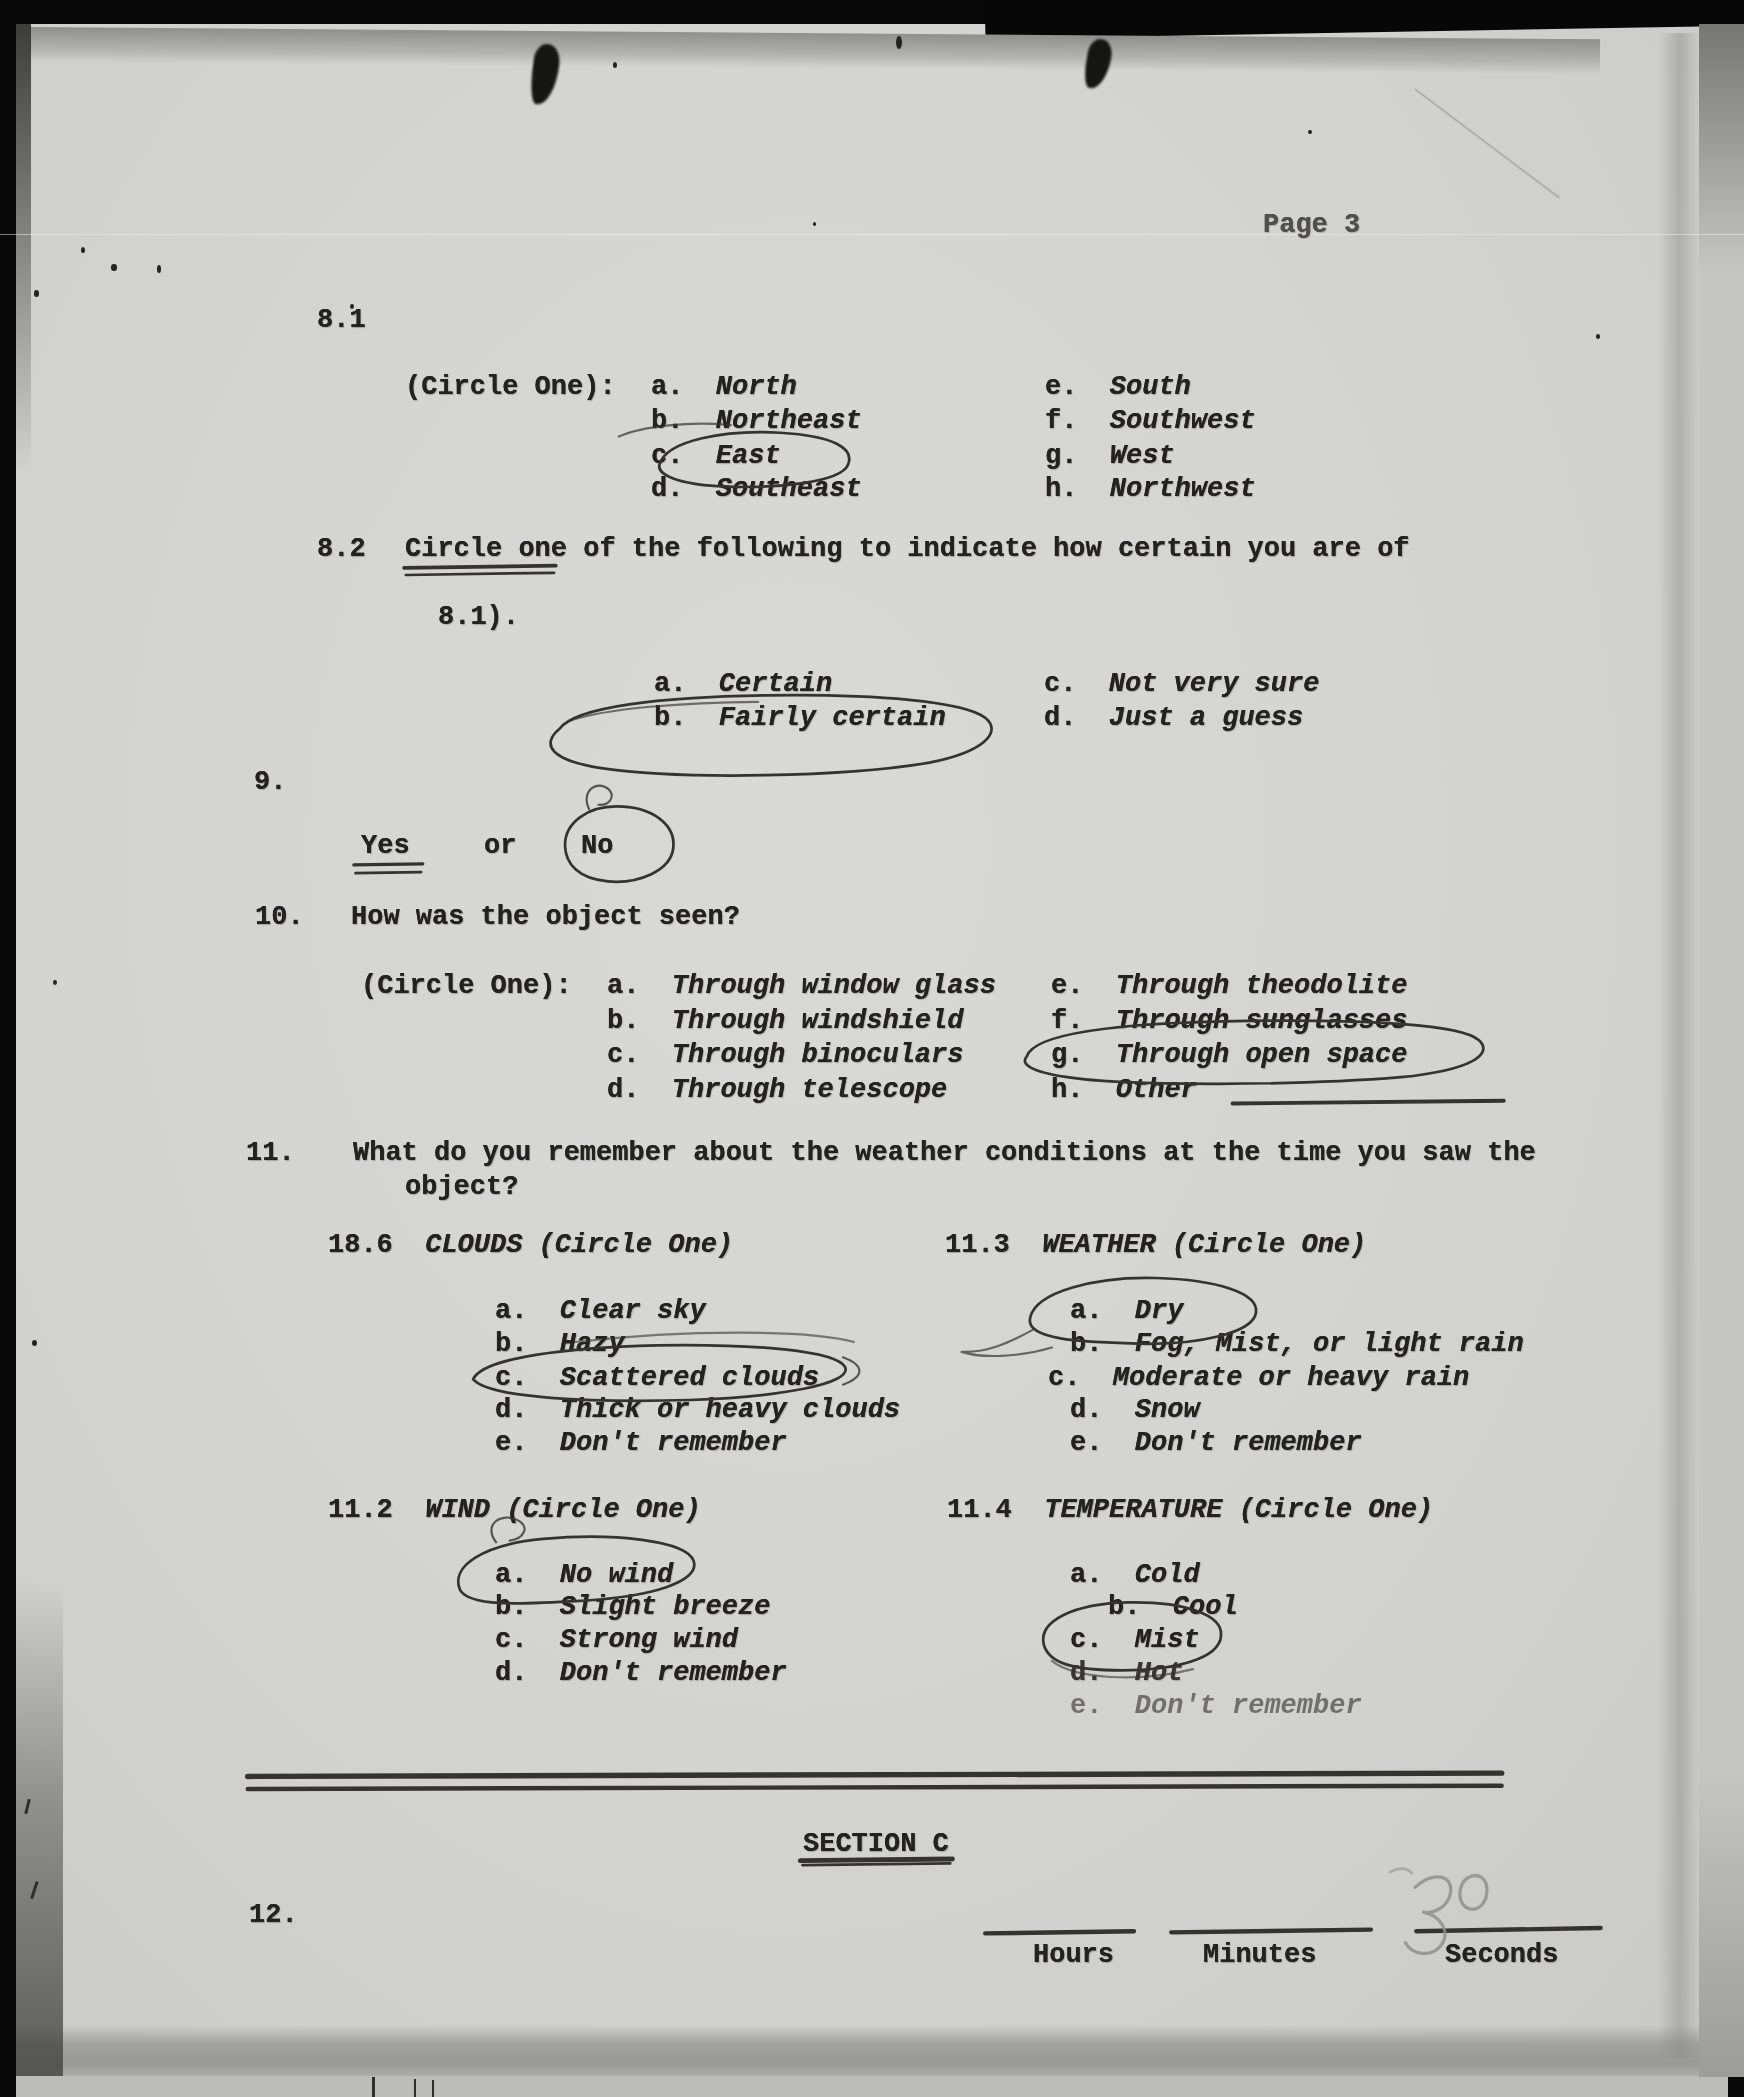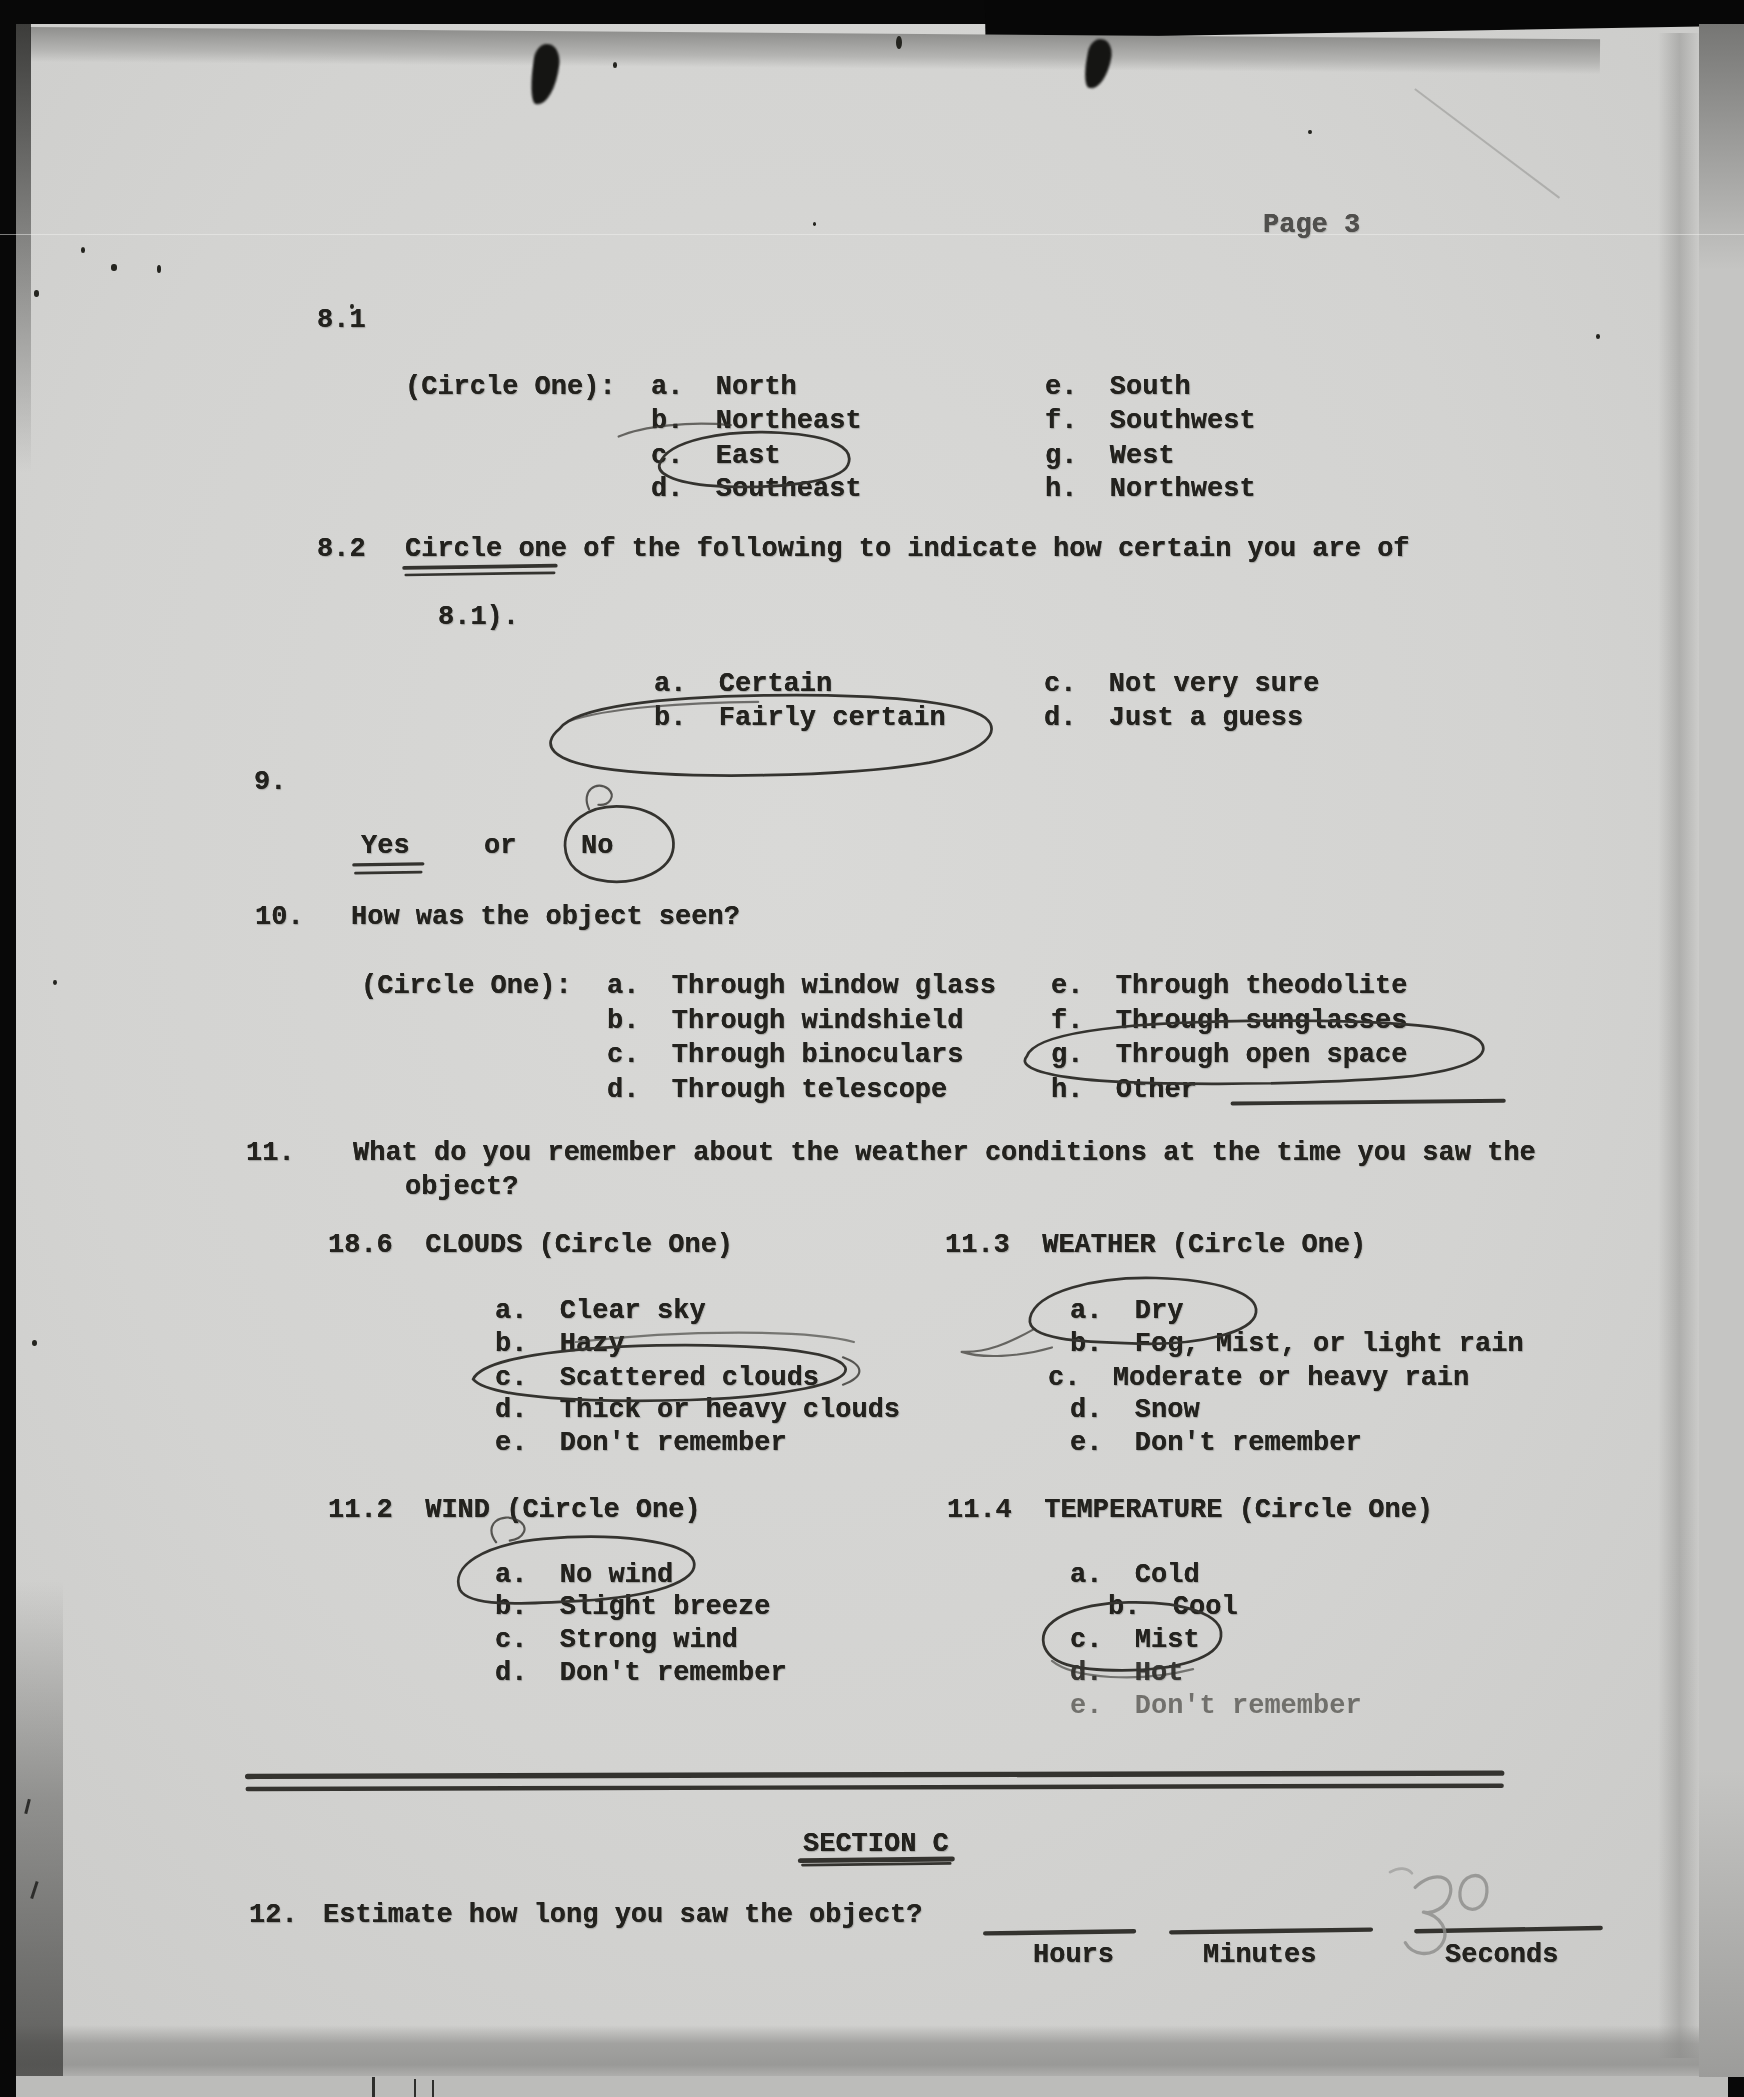--- a/index.html
+++ b/index.html
@@ -30,21 +30,21 @@
           transform:rotate(37deg);transform-origin:left center;}
   .hole{position:absolute;background:#151513;filter:blur(0.9px);}
   .hole1{left:532px;top:44px;width:26px;height:61px;border-radius:48% 52% 70% 30%/30% 34% 72% 60%;transform:rotate(7deg);}
   .hole2{left:1086px;top:39px;width:24px;height:50px;border-radius:50% 50% 68% 32%/32% 36% 70% 58%;transform:rotate(10deg);}
   .speck{position:absolute;background:#24241f;border-radius:50%;filter:blur(0.4px);}
   .tick{position:absolute;background:#2d2d2b;filter:blur(0.3px);}
   
   .t{position:absolute;white-space:pre;font:700 27px/31px "Liberation Mono",monospace;color:#23221e;
      letter-spacing:0;text-shadow:0 0 0.5px rgba(28,28,24,.85),0.8px 0.8px 1.1px rgba(28,28,24,.28);
      filter:blur(0.2px);}
-  .lbl{margin-left:2ch;}
+  .lbl{margin-left:2ch;font-style:italic;}
   .dim{color:#3a3936;opacity:.85;}
   .fade1{color:#4c4b46;opacity:.72;text-shadow:none;filter:blur(0.4px);}
   .fade2{opacity:.88;}
   svg.marks{position:absolute;left:0;top:0;}
   svg.marks path{fill:none;stroke:#34332f;stroke-linecap:round;stroke-linejoin:round;}
   svg.marks path.pencil{stroke:#8d8d8b;}
 </style>
 </head>
 <body>
 
@@ -148,21 +148,20 @@
 
   <div class="t" style="left:1070px;top:1560px"><span>a.</span><span class="lbl">Cold</span></div>
   <div class="t" style="left:1108px;top:1592px"><span>b.</span><span class="lbl">Cool</span></div>
   <div class="t" style="left:1070px;top:1625px"><span>c.</span><span class="lbl">Mist</span></div>
   <div class="t fade2" style="left:1070px;top:1658px"><span>d.</span><span class="lbl">Hot</span></div>
   <div class="t fade1" style="left:1070px;top:1691px"><span>e.</span><span class="lbl">Don't remember</span></div>
 
   <div class="t" style="left:803px;top:1829px">SECTION C</div>
 
   <div class="t" style="left:249px;top:1900px">12.</div>
-  <div class="t" style="left:323px;top:1900px">Estimate how long you saw the object?</div>
   <div class="t" style="left:1033px;top:1940px">Hours</div>
   <div class="t" style="left:1203px;top:1940px">Minutes</div>
   <div class="t" style="left:1445px;top:1940px">Seconds</div>
 
   <svg class="marks" width="1745" height="2097" viewBox="0 0 3188 3833">
 
     <path stroke-width="5" d="M1205 848 C1218 805, 1325 785, 1425 791 C1525 797, 1562 820, 1549 850 C1536 881, 1420 894, 1318 889 C1240 885, 1198 868, 1205 848"></path>
     <path stroke-width="4" opacity=".7" d="M1130 798 C1175 778, 1262 770, 1335 777"></path>
 
     <path stroke-width="5" d="M1022 1332 C1052 1292, 1205 1274, 1400 1271 C1600 1268, 1762 1282, 1800 1312 C1832 1338, 1798 1374, 1698 1394 C1545 1420, 1248 1426, 1098 1404 C1008 1390, 986 1362, 1022 1332"></path>

